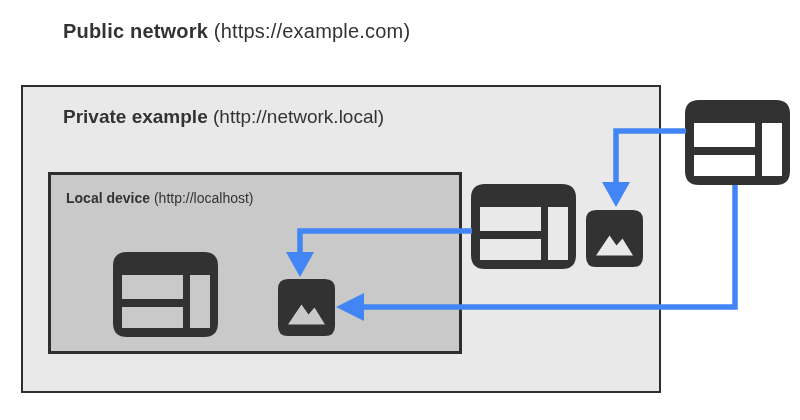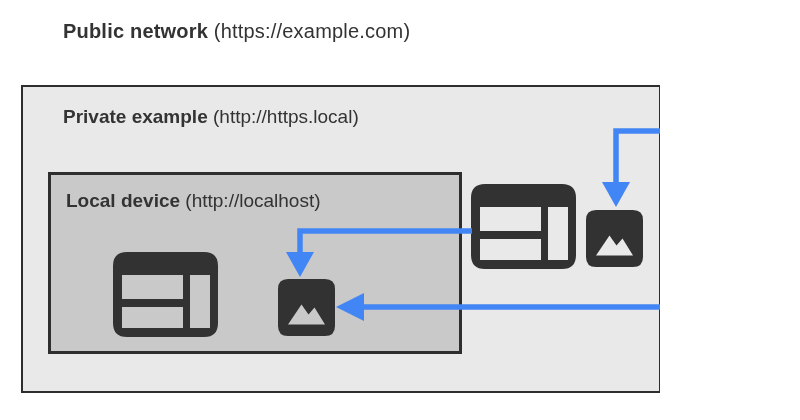--- a/index.html
+++ b/index.html
@@ -10,21 +10,21 @@
     --local-bg: #c9c9c9;
     --icon-dark: #323232;
     --arrow-blue: #4285f4;
   }
   * { margin: 0; padding: 0; box-sizing: border-box; }
   html, body { background: var(--page-bg); }
   body { font-family: "Liberation Sans", "DejaVu Sans", sans-serif; color: var(--text); }
 
   .stage {
     position: relative;
-    width: 660px;
+    width: 800px;
     height: 420px;
     background: var(--page-bg);
     overflow: hidden;
   }
 
   .diagram-title {
     position: absolute;
     left: 63px;
     top: 20px;
     font-size: 20px;
@@ -56,21 +56,21 @@
     top: 85px;    
     width: 414px;
     height: 182px;
     background: var(--local-bg);
     border: 3.5px solid var(--box-border);
   }
   .local-label {
     position: absolute;
     left: 15px;
     top: 15px;
-    font-size: 19px;
+    font-size: 14px;
     white-space: nowrap;
   }
 
   .icon { position: absolute; display: block; }
   .icon svg { display: block; width: 100%; height: 100%; }
   .icon-dark-fill { fill: var(--icon-dark); }
 
   .icon-browser-local   { left: 113px; top: 252px; width: 105px; height: 85px; }
   .icon-image-local     { left: 278px; top: 279px; width: 57px;  height: 57px; }
   .icon-browser-private { left: 471px; top: 184px; width: 105px; height: 85px; }
@@ -91,21 +91,21 @@
 <body>
 
 <div class="stage">
 
   <div class="diagram-title">
     <span class="label-bold">Public network</span><span> (https://example.com)</span>
   </div>
 
   <div class="private-box">
     <div class="private-label">
-      <span class="label-bold">Private example</span><span> (http://https.local)</span>
+      <span class="label-bold">Private example</span><span> (http://network.local)</span>
     </div>
 
     <div class="local-box">
       <div class="local-label">
         <span class="label-bold">Local device</span><span> (http://localhost)</span>
       </div>
     </div>
   </div>
 
   <span class="icon icon-browser-local">

